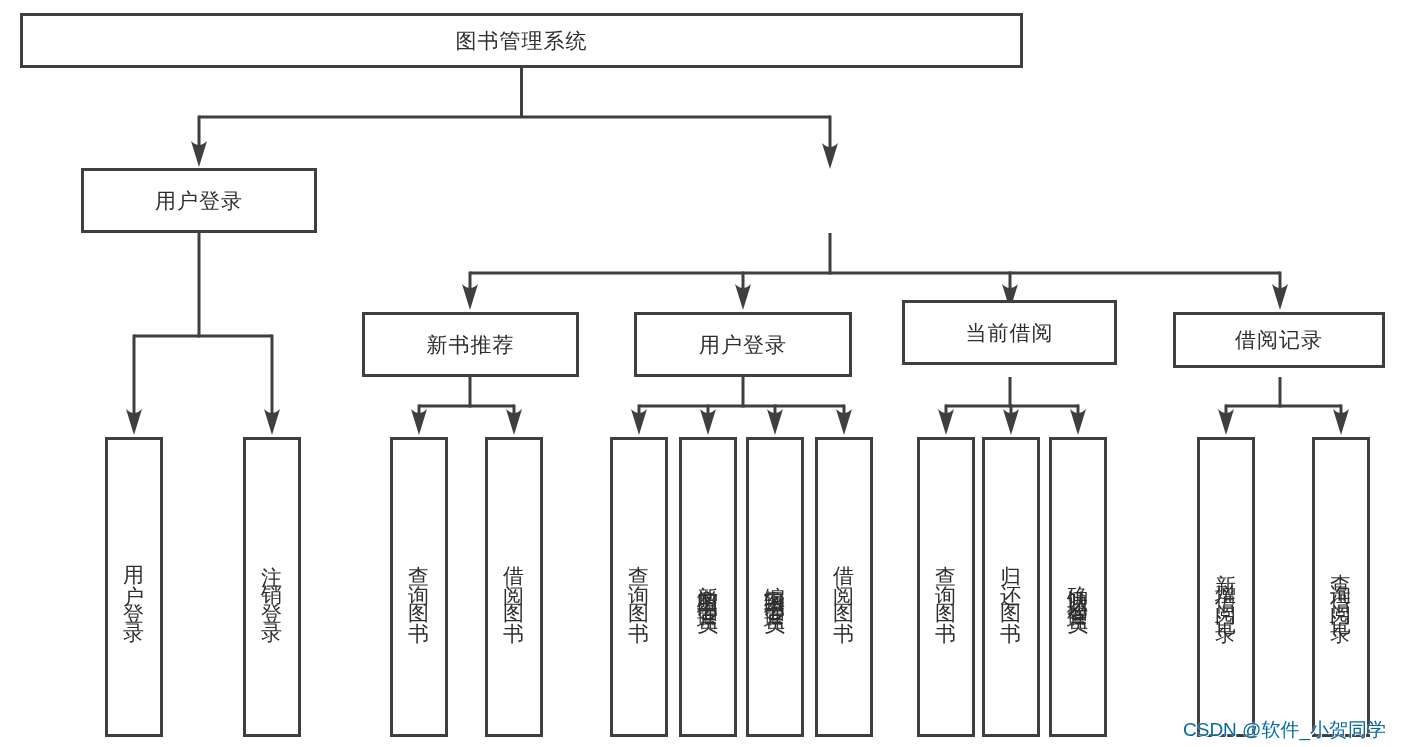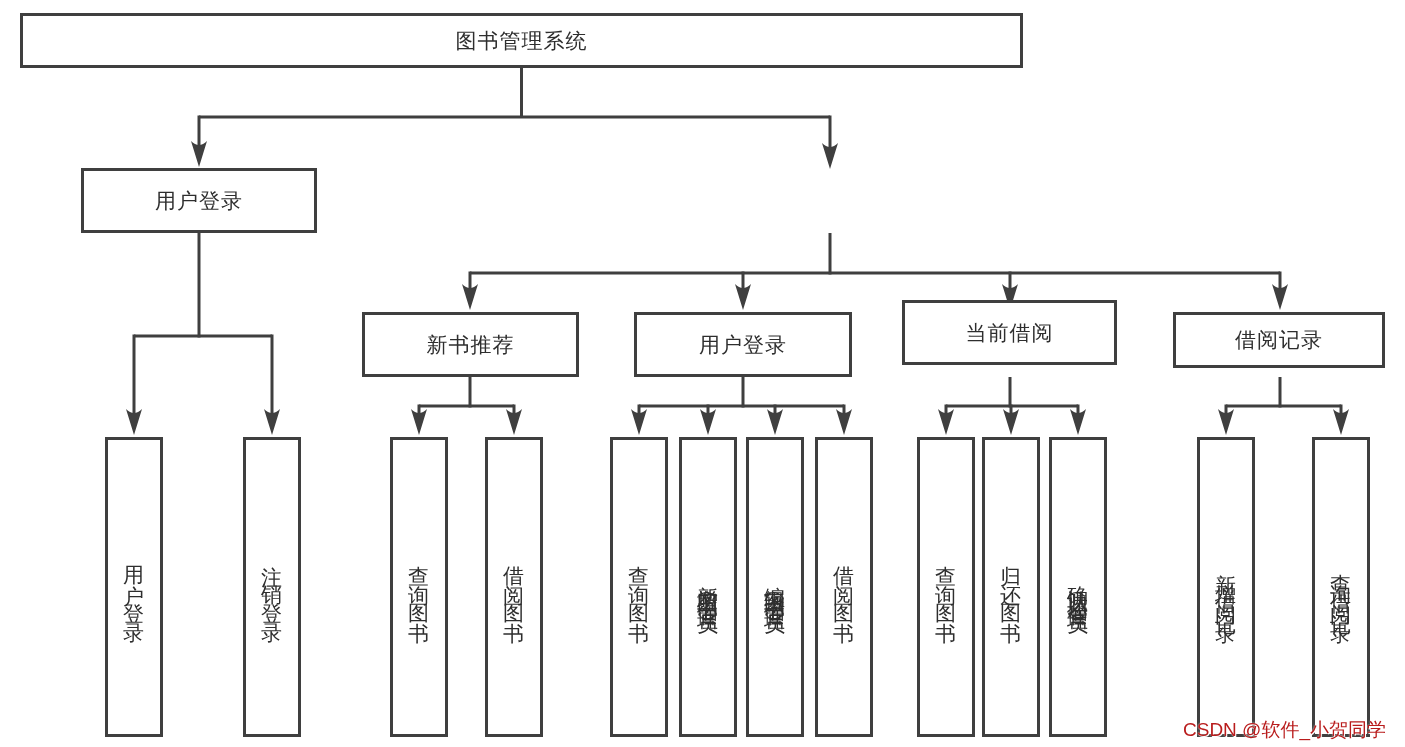--- a/index.html
+++ b/index.html
@@ -31,21 +31,21 @@
     text-orientation:mixed;
     font-size:21px;
     line-height:1;
     white-space:nowrap;
   }
   .watermark{
     position:absolute;
     left:1183px;top:717px;
     z-index:3;
     font-size:19px;
-    color:#b91c1c;
+    color:#0369a1;
     text-shadow:0 0 2px #ffffff, 1px 1px 0 #ffffff;
     white-space:nowrap;
   }
 </style>
 </head>
 <body>
 
 <div id="stage">
 
   <svg class="wires" width="1405" height="747" viewBox="0 0 1405 747">

